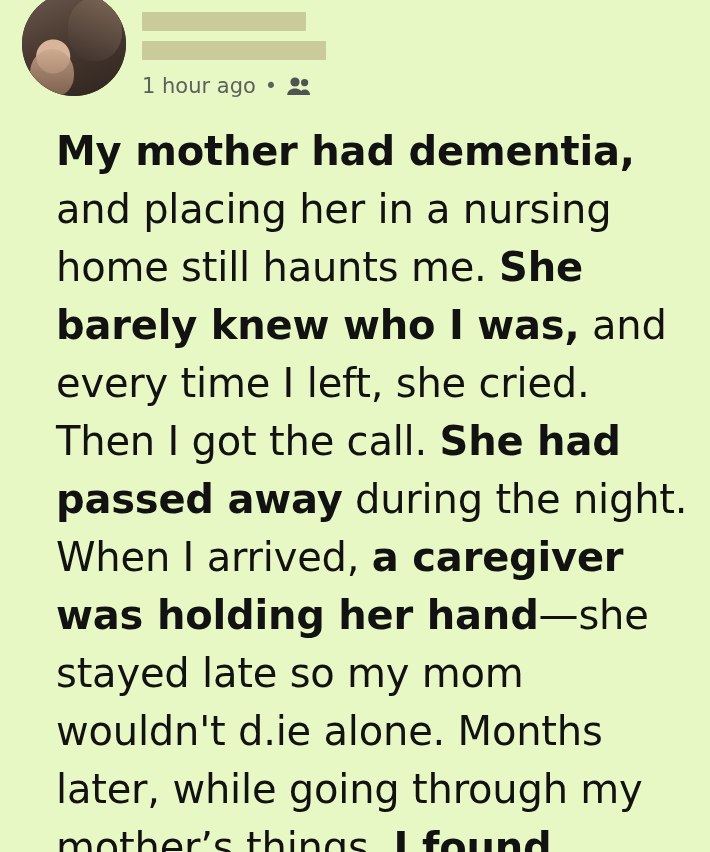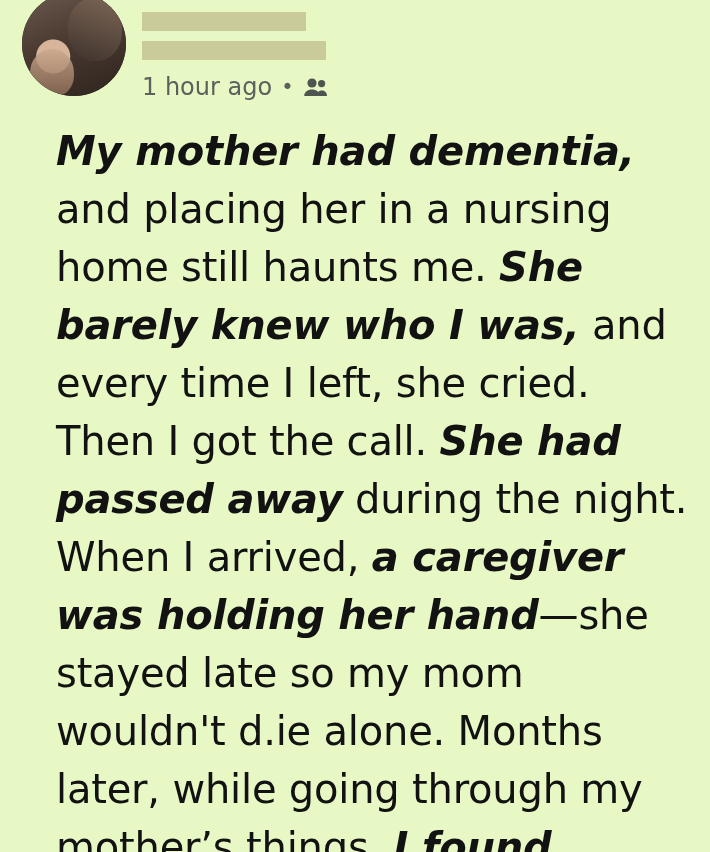--- a/index.html
+++ b/index.html
@@ -89,21 +89,21 @@
   .meta-row {
     display: flex;
     align-items: center;
     margin-top: 15px;
     color: #5e6460;
     font-size: 21px;
     line-height: 1;
   }
   .meta-time {
     color: #5b615d;
-    font-size: 24px;
+    font-size: 21px;
   }
   .meta-dot {
     margin: 0 9px;
     color: #5b615d;
     font-size: 21px;
     line-height: 1;
   }
   .audience-icon {
     display: inline-block;
     width: 26px;
@@ -115,21 +115,20 @@
   .post-body {
     padding: 14px 20px 0 56px;
     font-size: 40px;
     line-height: 1.45;
     color: #121212;
     letter-spacing: -0.2px;
     word-spacing: 0px;
   }
   .post-body b {
     font-weight: 700;
-    font-style: italic;
   }
   .post-body .txt {
     display: block;
   }
 </style>
 </head>
 <body>
 
 <div class="post">
 

